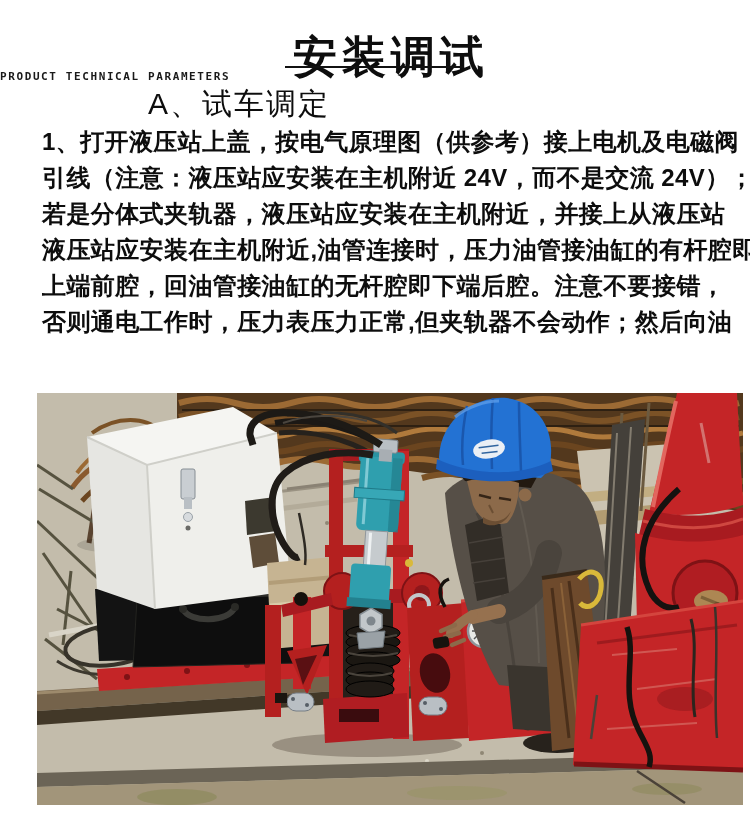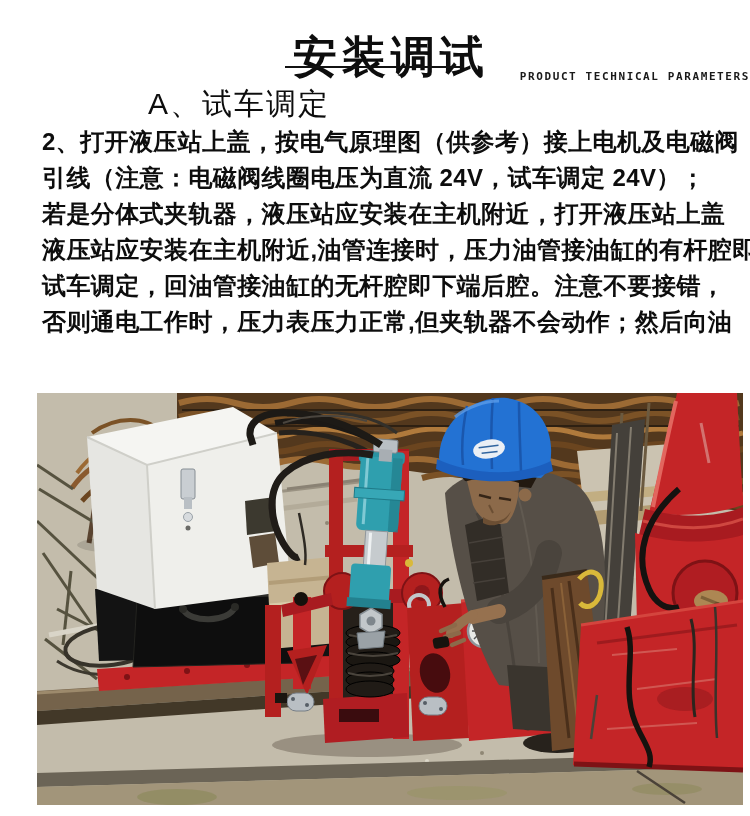--- a/index.html
+++ b/index.html
@@ -9,21 +9,21 @@
     overflow:hidden;
   }
   .title{
     position:absolute;top:12px;left:0;width:750px;margin:16px;
     text-align:center;font-size:44px;font-weight:bold;letter-spacing:5px;color:#0d0d0d;
   }
   .title-underline{
     position:absolute;top:66px;left:285px;width:178px;height:2px;background:#111;
   }
   .subtitle{
-    position:absolute;top:70px;left:0;width:750px;text-align:right;
+    position:absolute;top:70px;left:0;width:750px;text-align:left;
     font-family:"DejaVu Sans Mono","Liberation Mono",monospace;
     font-size:11px;font-weight:bold;letter-spacing:1.6px;color:#1a1a1a;
   }
   .heading{
     position:absolute;top:84px;left:148px;margin:0;
     font-size:30px;font-weight:normal;letter-spacing:2px;color:#0d0d0d;
   }
   .para{
     position:absolute;top:124px;left:42px;width:700px;
     font-size:24px;font-weight:600;letter-spacing:0.4px;color:#0d0d0d;
@@ -36,25 +36,25 @@
 </style>
 </head>
 <body>
 
 <div class="title">安装调试</div>
 <div class="title-underline"></div>
 <div class="subtitle">PRODUCT TECHNICAL PARAMETERS</div>
 <div class="heading">A、试车调定</div>
 
 <div class="para">
-  <div class="line">2、打开液压站上盖，按电气原理图（供参考）接上电机及电磁阀</div>
-  <div class="line">引线（注意：电磁阀线圈电压为直流 24V，试车调定 24V）；</div>
-  <div class="line">若是分体式夹轨器，液压站应安装在主机附近，打开液压站上盖</div>
+  <div class="line">1、打开液压站上盖，按电气原理图（供参考）接上电机及电磁阀</div>
+  <div class="line">引线（注意：液压站应安装在主机附近 24V，而不是交流 24V）；</div>
+  <div class="line">若是分体式夹轨器，液压站应安装在主机附近，并接上从液压站</div>
   <div class="line">液压站应安装在主机附近,油管连接时，压力油管接油缸的有杆腔即</div>
-  <div class="line">试车调定，回油管接油缸的无杆腔即下端后腔。注意不要接错，</div>
+  <div class="line">上端前腔，回油管接油缸的无杆腔即下端后腔。注意不要接错，</div>
   <div class="line">否则通电工作时，压力表压力正常,但夹轨器不会动作；然后向油</div>
 </div>
 
 <div class="photo">
 <svg viewBox="0 0 706 412" width="706" height="412" role="img" aria-label="Worker in blue hard hat installing and adjusting a red hydraulic rail clamp machine beside a white hydraulic station box on a construction site rail">
 
   <rect x="0" y="0" width="706" height="412" fill="#c3bcab"></rect>
 
   <g>
     <polygon points="140,0 706,0 706,118 545,102 330,72 140,58" fill="#53381d"></polygon>

